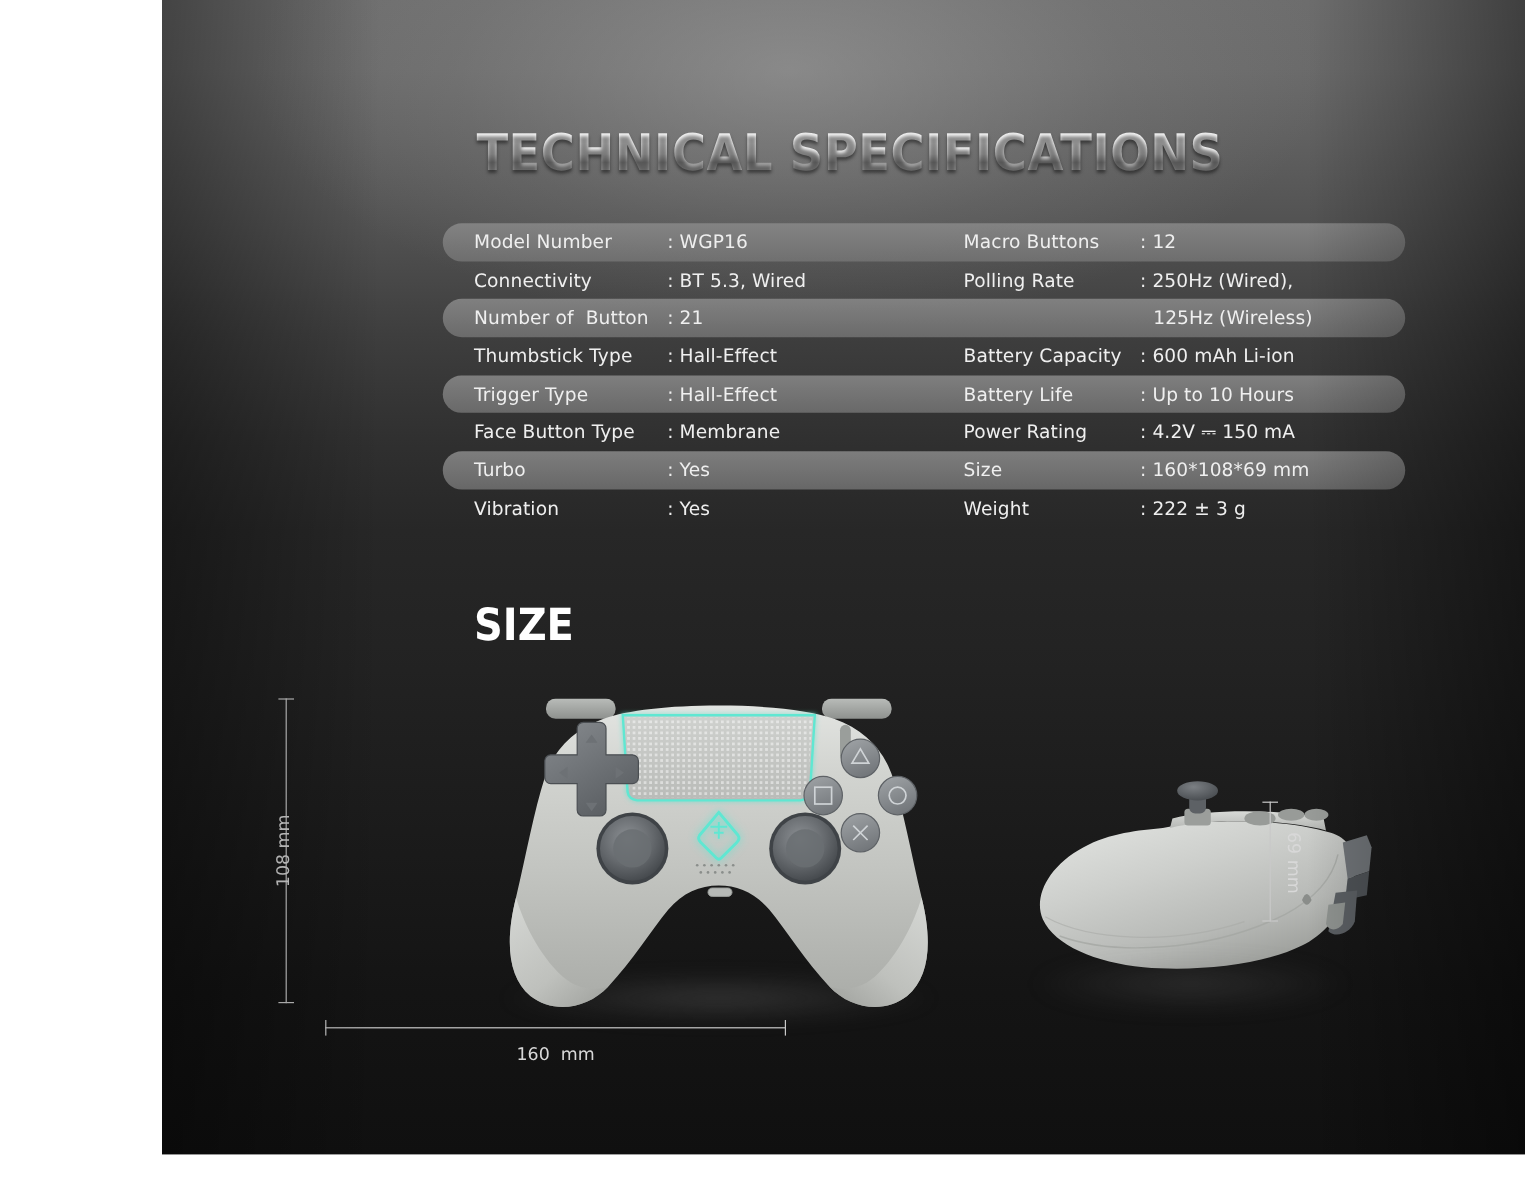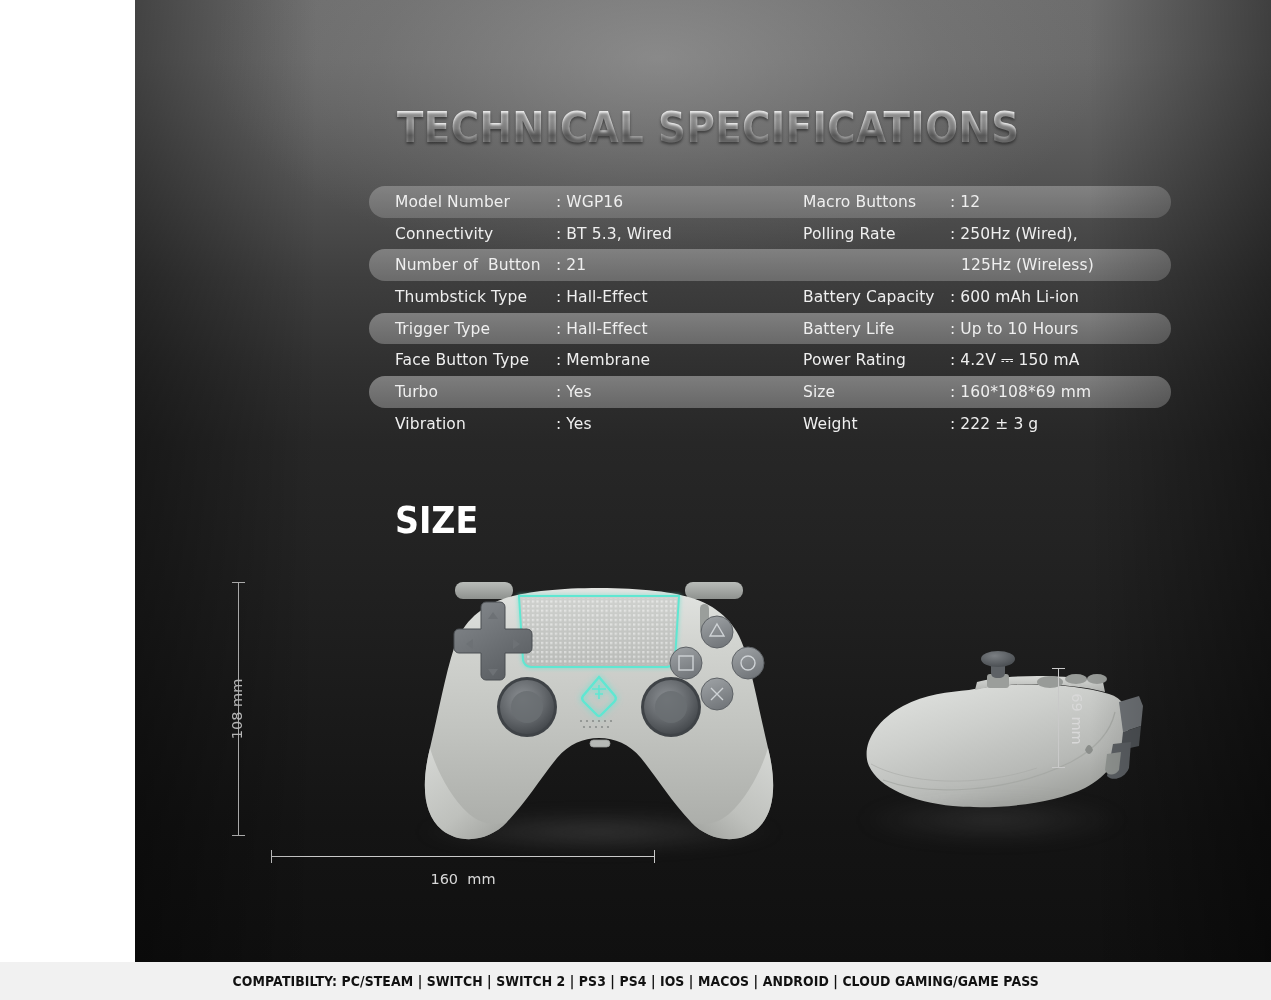--- a/index.html
+++ b/index.html
@@ -381,17 +381,14 @@
     <div class="dim-label rot-up" style="left:62px; top:701px; width:80px; text-align:center;">108 mm</div>
 
     <div class="dim-h" style="left:136px; top:856px; width:384px;"></div>
     <div class="dim-label" style="left:228px; top:871px; width:200px; text-align:center;">160  mm</div>
 
     <div class="dim-v" style="left:923px; top:668px; height:100px;"></div>
     <div class="dim-label rot-down" style="left:902px; top:711px; width:80px; text-align:center;">69 mm</div>
 
   </div>
 
-  <div class="footer">
-    <div class="footer-text">COMPATIBILTY: PC/STEAM | SWITCH | SWITCH 2 | PS3 | PS4 | IOS | MACOS | ANDROID | CLOUD GAMING/GAME PASS</div>
-  </div>
 
 </div>
 
 </body></html>

